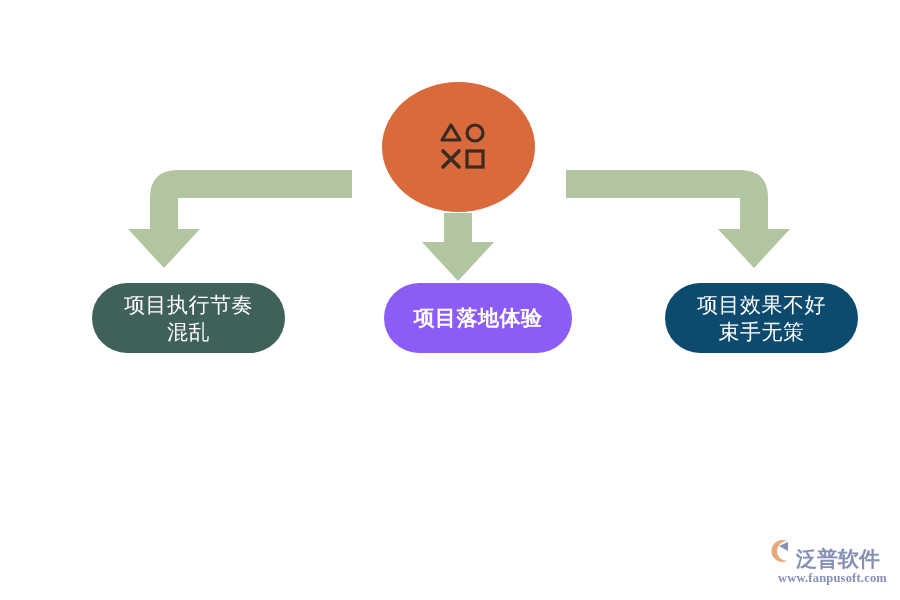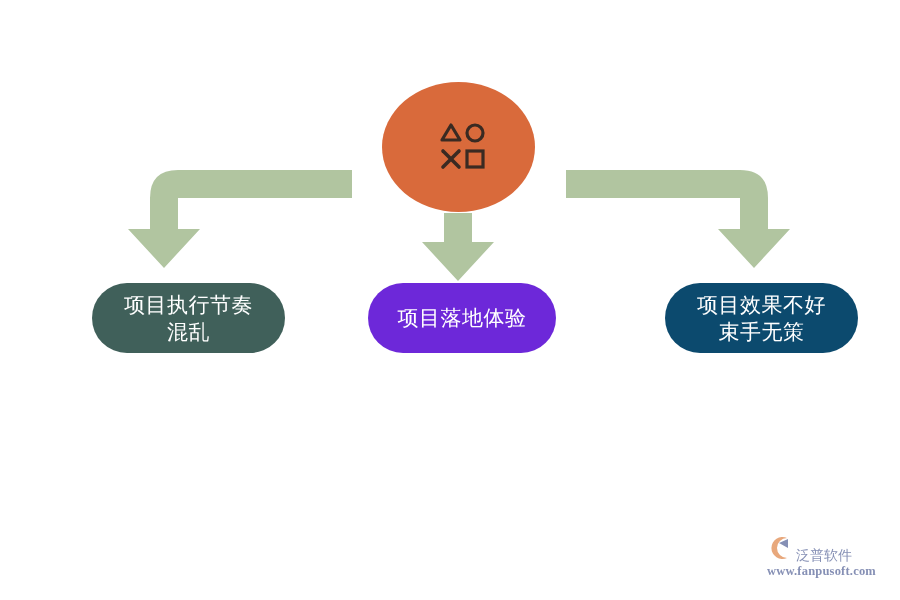--- a/index.html
+++ b/index.html
@@ -61,21 +61,21 @@
     color: #ffffff;
     font-size: 21px;
     line-height: 1.30;
     letter-spacing: 0.5px;
     text-align: center;
     box-sizing: border-box;
   }
   .pill .line { display: block; white-space: nowrap; }
 
   .pill-1 { left: 92px;  top: 283px; width: 193px; background: #40605a; }
-  .pill-2 { left: 368px; top: 283px; width: 188px; background: #6d28d9; }
+  .pill-2 { left: 384px; top: 283px; width: 188px; background: #8b5cf6; font-weight: bold; }
   .pill-3 { left: 665px; top: 283px; width: 193px; background: #0c4a6e; }
 
   
   .brand {
     position: absolute;
     left: 766px;
     top: 533px;
     width: 124px;
     height: 52px;
     display: flex;
@@ -83,30 +83,30 @@
     align-items: flex-start;
     justify-content: flex-start;
   }
   .brand-row {
     display: flex;
     align-items: center;
     gap: 4px;
   }
   .brand-mark { width: 26px; height: 26px; display: block; }
   .brand-name {
-    font-size: 14px;
-    font-weight: normal;
+    font-size: 21px;
+    font-weight: bold;
     color: #8690b5;
     letter-spacing: 0px;
     line-height: 1;
     margin-top: 15px;
   }
   .brand-url {
     margin-top: 2px;
-    margin-left: 1px;
+    margin-left: 12px;
     font-size: 12.5px;
     font-weight: bold;
     color: #8690b5;
     letter-spacing: 0.2px;
     font-family: "Liberation Serif", "DejaVu Serif", serif;
   }
 </style>
 </head>
 <body>
 

